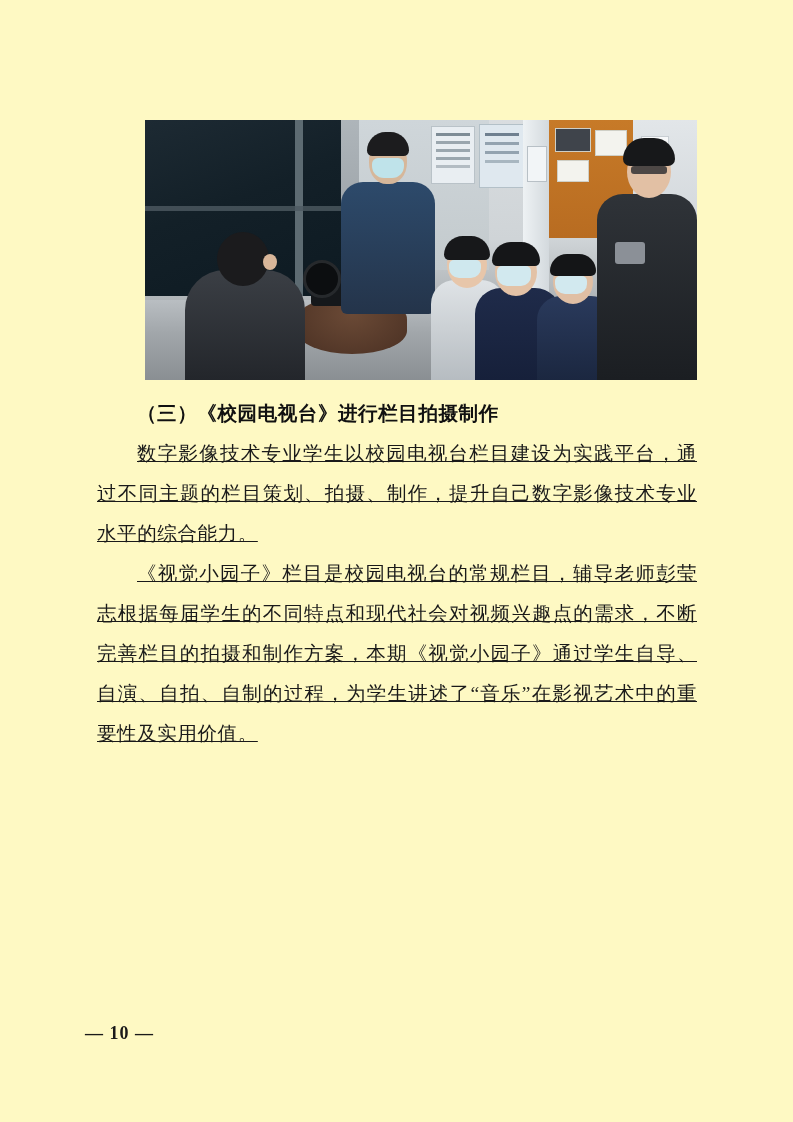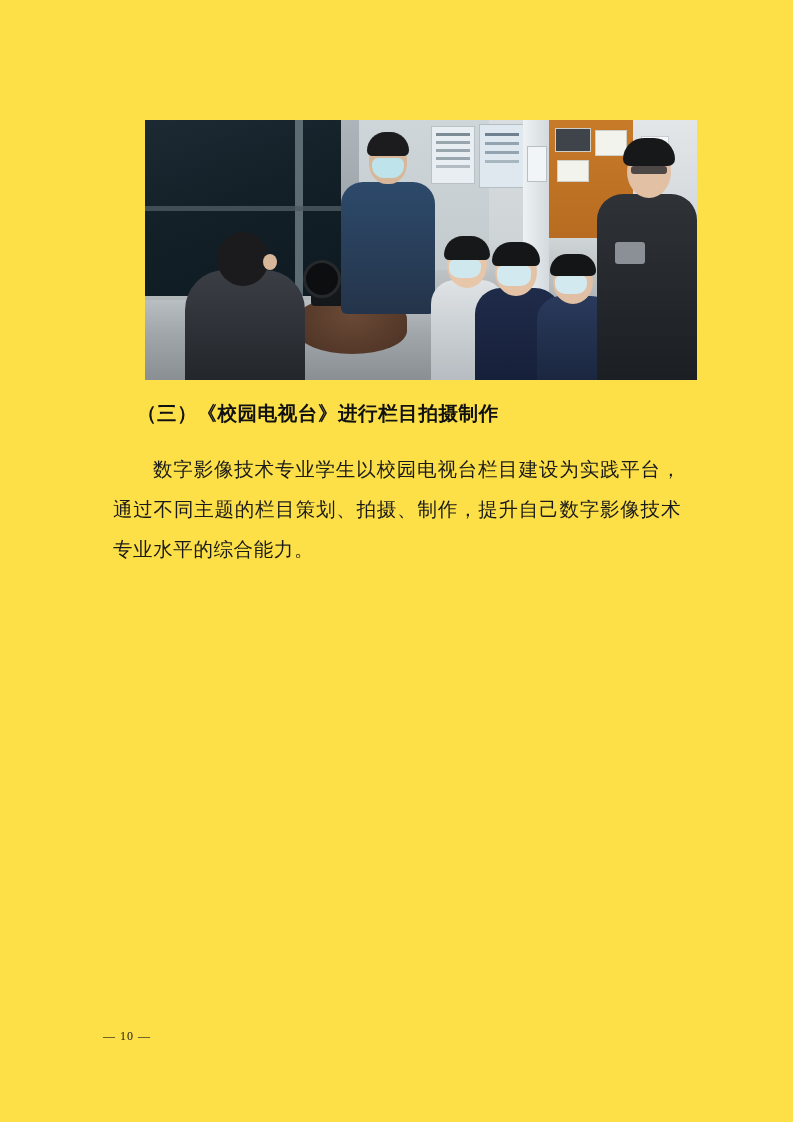--- a/index.html
+++ b/index.html
@@ -8,21 +8,21 @@
     background: #9b9b9b;
   }
   body {
     font-family: "Liberation Serif", "DejaVu Serif", serif;
   }
   .page {
     position: relative;
     width: 793px;
     height: 1122px;
     margin: 0 auto;
-    background: #fde047;
+    background: #fef9c3;
     overflow: hidden;
     box-sizing: border-box;
   }
   .content {
     position: absolute;
     left: 97px;
     top: 120px;
     width: 600px;
   }
 
@@ -189,30 +189,32 @@
   .sub-heading {
     font-weight: bold;
     font-size: 19.5px;
     line-height: 40px;
     letter-spacing: 0.6px;
     color: #111;
     margin: 0;
     text-indent: 40px;
   }
   .para {
-    margin: 16px;
+    margin: 0;
     text-indent: 40px;
+    text-decoration: underline;
   }
   .page-number {
     position: absolute;
-    left: 103px;
+    left: 85px;
     bottom: 78px;
-    font-size: 12px;
+    font-size: 18px;
     color: #1a1a1a;
     letter-spacing: 1px;
+    font-weight: bold;
   }
 </style>
 </head>
 <body>
 
 <div class="page">
 
   <div class="content">
 
     <div class="photo-wrap">
@@ -269,18 +271,19 @@
         <div class="fig s2-glass"></div>
         <div class="fig s2-patch"></div>
       </div>
     </div>
 
     <p class="heading">（三）《校园电视台》进行栏目拍摄制作</p>
 
     <p class="doc-text para">数字影像技术专业学生以校园电视台栏目建设为实践平台，通过不同主题的栏目策划、拍摄、制作，提升自己数字影像技术专业水平的综合能力。</p>
 
 
+    <p class="doc-text para">《视觉小园子》栏目是校园电视台的常规栏目，辅导老师彭莹志根据每届学生的不同特点和现代社会对视频兴趣点的需求，不断完善栏目的拍摄和制作方案，本期《视觉小园子》通过学生自导、自演、自拍、自制的过程，为学生讲述了“音乐”在影视艺术中的重要性及实用价值。</p>
 
   </div>
 
   <div class="page-number">— 10 —</div>
 
 </div>
 
 </body></html>

